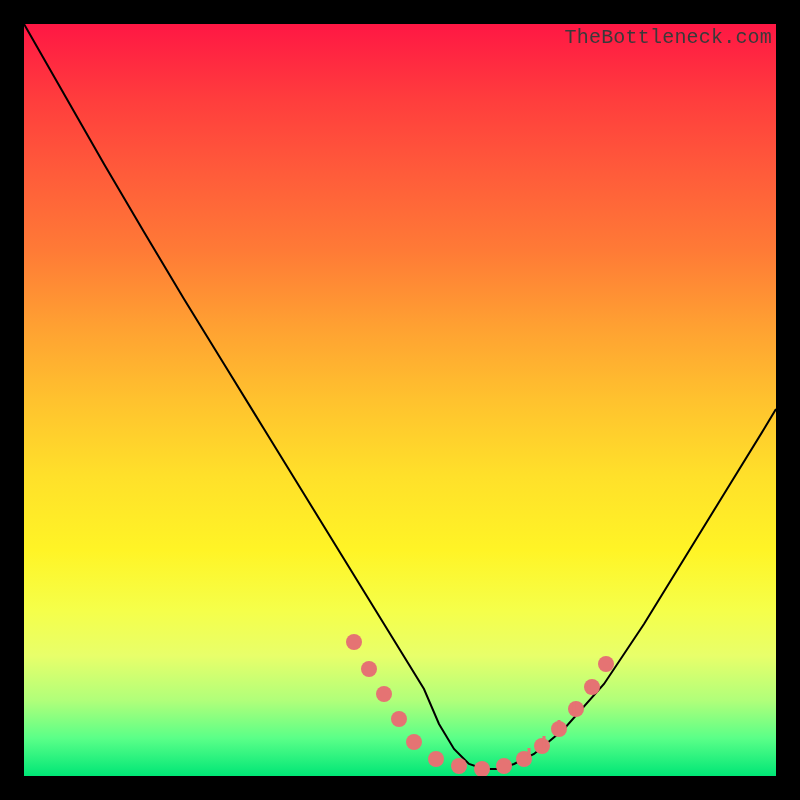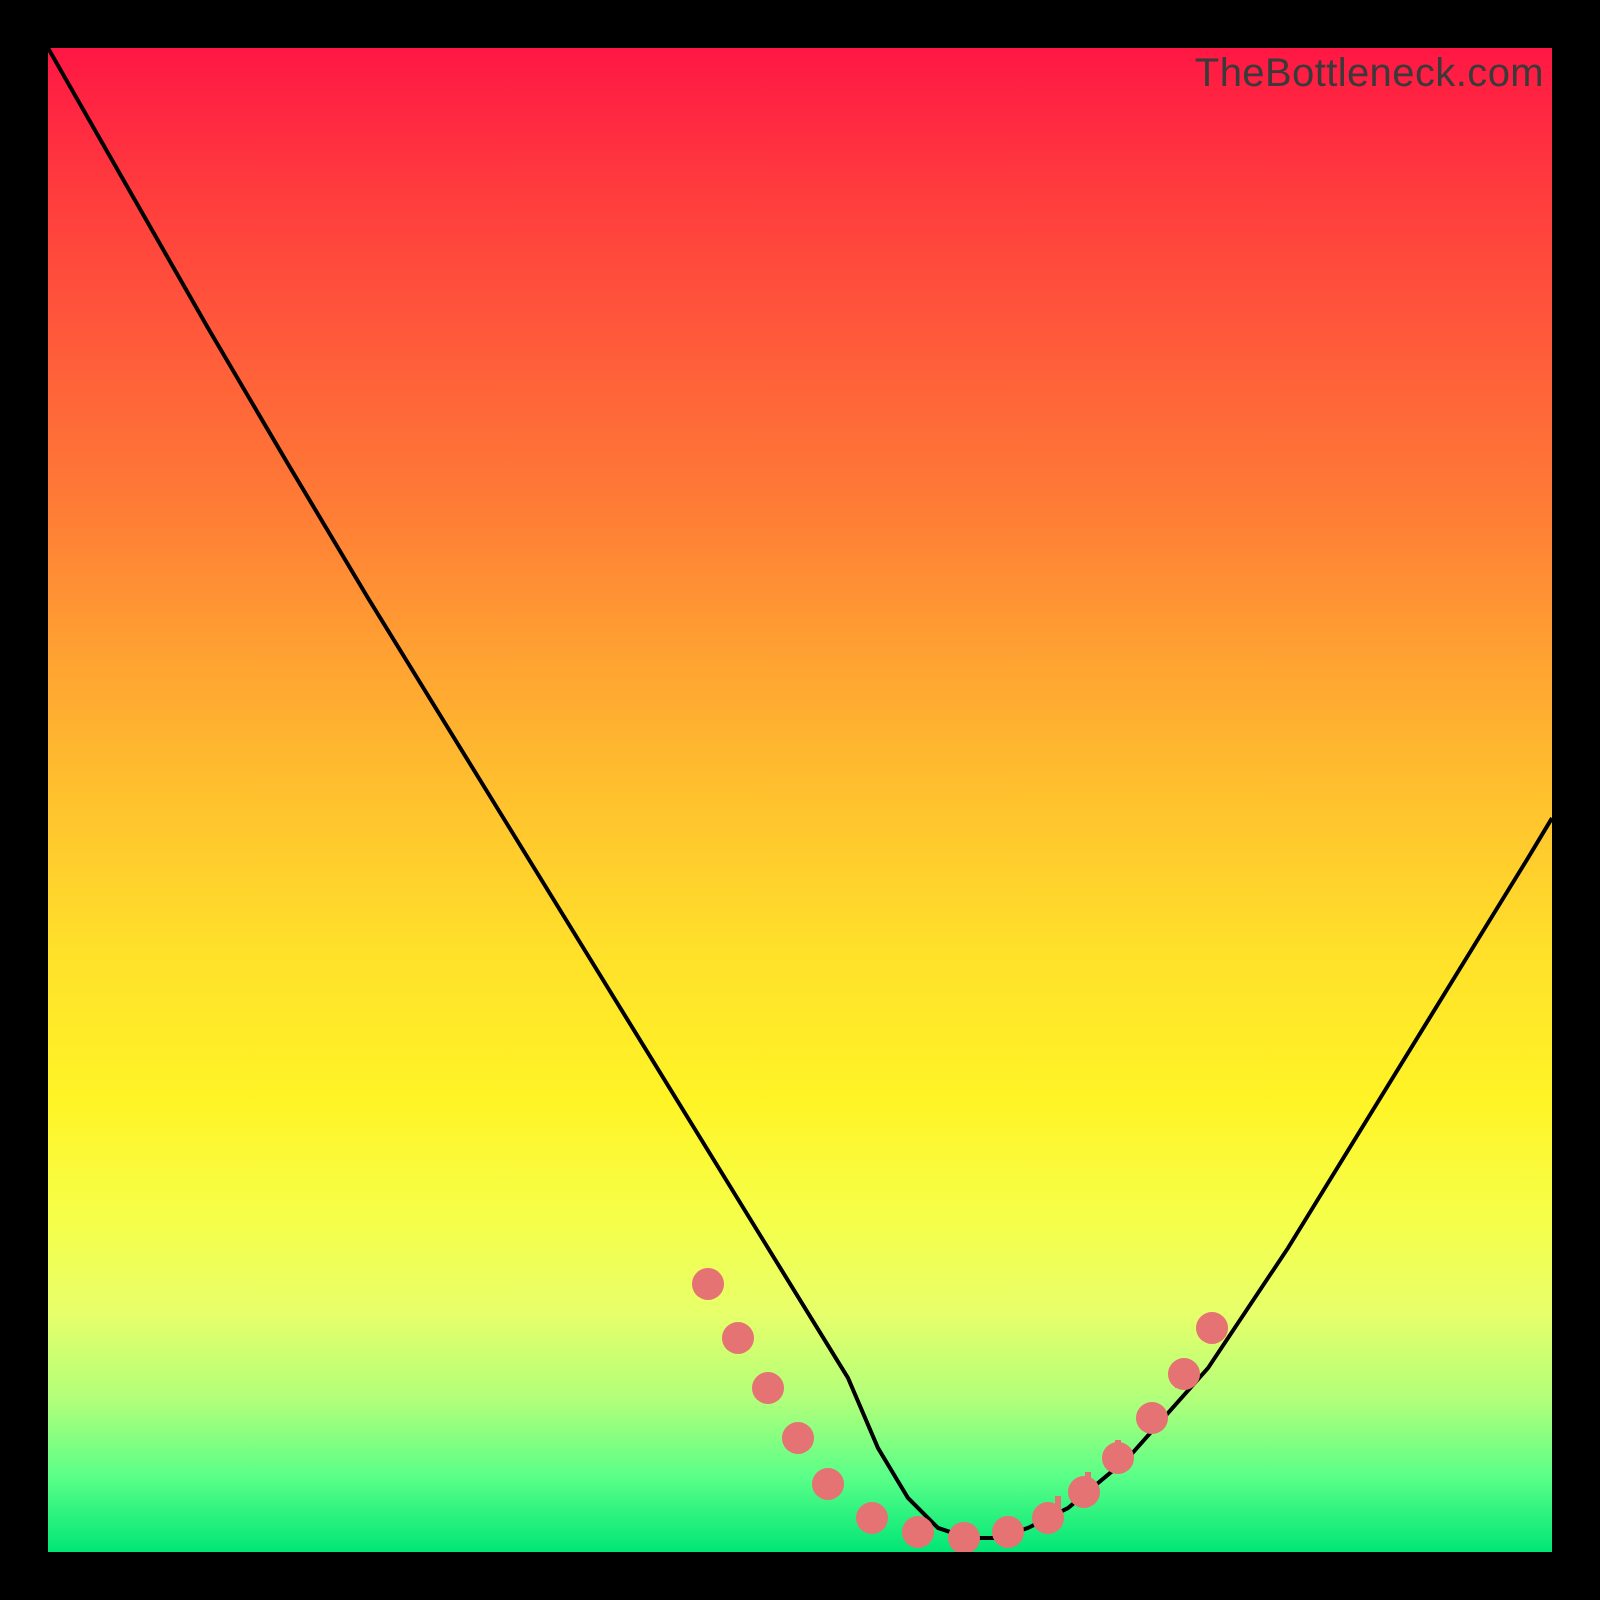--- a/index.html
+++ b/index.html
@@ -30,21 +30,21 @@
   .curve-svg {
     position: absolute;
     left: 0; top: 0;
     width: 100%;
     height: 100%;
   }
   .attribution {
     position: absolute;
     top: 2px;
     right: 4px;
-    font-family: Liberation Sans, sans-serif;
+    font-family: Liberation Mono, monospace;
     font-size: 20px;
     color: #3a3a3a;
     font-weight: 500;
     letter-spacing: 0.2px;
     text-align: center;
   }
 </style>
 </head>
 <body>
 

